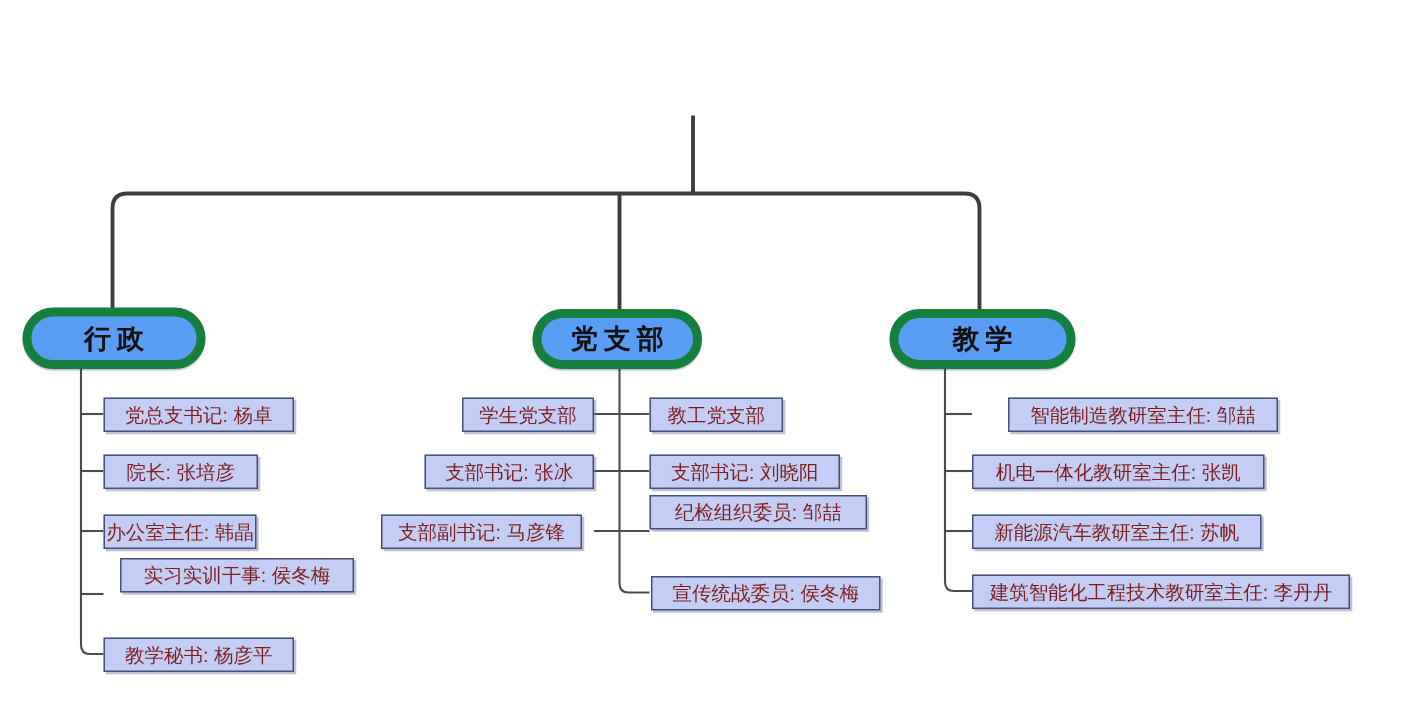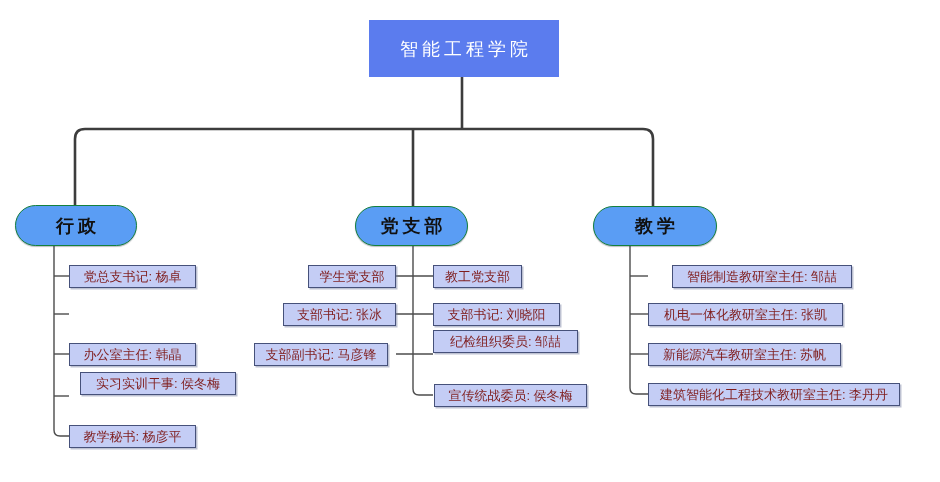--- a/index.html
+++ b/index.html
@@ -24,21 +24,21 @@
   }
   .root{
     background:#5b7cee;
     color:#ffffff;
     font-size:18px;
     letter-spacing:4px;
     padding-left:4px;
   }
   .pill{
     background:#5a9df4;
-    border:1px solid #15803d;
+    border:6px solid #15803d;
     border-radius:21px;
     color:#111111;
     font-size:18px;
     font-weight:bold;
     letter-spacing:4px;
     padding-left:4px;
     box-shadow:0 1px 1px rgba(60,66,80,0.35);
   }
   .child{
     background:#c4cdf5;
@@ -72,28 +72,28 @@
     <path class="sub" d="M396,276 H433"></path>
     <path class="sub" d="M396,314 H433"></path>
     <path class="sub" d="M396,354 H433"></path>
 
     <path class="sub" d="M630,245 V388 Q630,394 636,394 H648"></path>
     <path class="sub" d="M630,276 H648"></path>
     <path class="sub" d="M630,314 H648"></path>
     <path class="sub" d="M630,354 H648"></path>
   </svg>
 
-  <div class="node root" style="left:369px;top:20px;width:190px;height:57px;">智能工程学院</div>
 
   <div class="node pill" style="left:15px;top:205px;width:122px;height:41px;">行政</div>
   <div class="node pill" style="left:355px;top:206px;width:113px;height:40px;">党支部</div>
   <div class="node pill" style="left:593px;top:206px;width:124px;height:40px;">教学</div>
 
   <div class="node child" style="left:69px;top:265px;width:127px;">党总支书记: 杨卓</div>
-  <div class="node child" style="left:69px;top:343px;width:127px;">办公室主任: 韩晶</div>
+  <div class="node child" style="left:69px;top:303px;width:103px;">院长: 张培彦</div>
+  <div class="node child" style="left:69px;top:343px;width:102px;">办公室主任: 韩晶</div>
   <div class="node child" style="left:69px;top:372px;width:156px;margin-left:11px;">实习实训干事: 侯冬梅</div>
   <div class="node child" style="left:69px;top:425px;width:127px;">教学秘书: 杨彦平</div>
 
   <div class="node child" style="left:308px;top:265px;width:88px;">学生党支部</div>
   <div class="node child" style="left:283px;top:303px;width:113px;">支部书记: 张冰</div>
   <div class="node child" style="left:254px;top:343px;width:134px;">支部副书记: 马彦锋</div>
 
   <div class="node child" style="left:433px;top:265px;width:89px;">教工党支部</div>
   <div class="node child" style="left:433px;top:303px;width:127px;">支部书记: 刘晓阳</div>
   <div class="node child" style="left:433px;top:330px;width:145px;">纪检组织委员: 邹喆</div>

